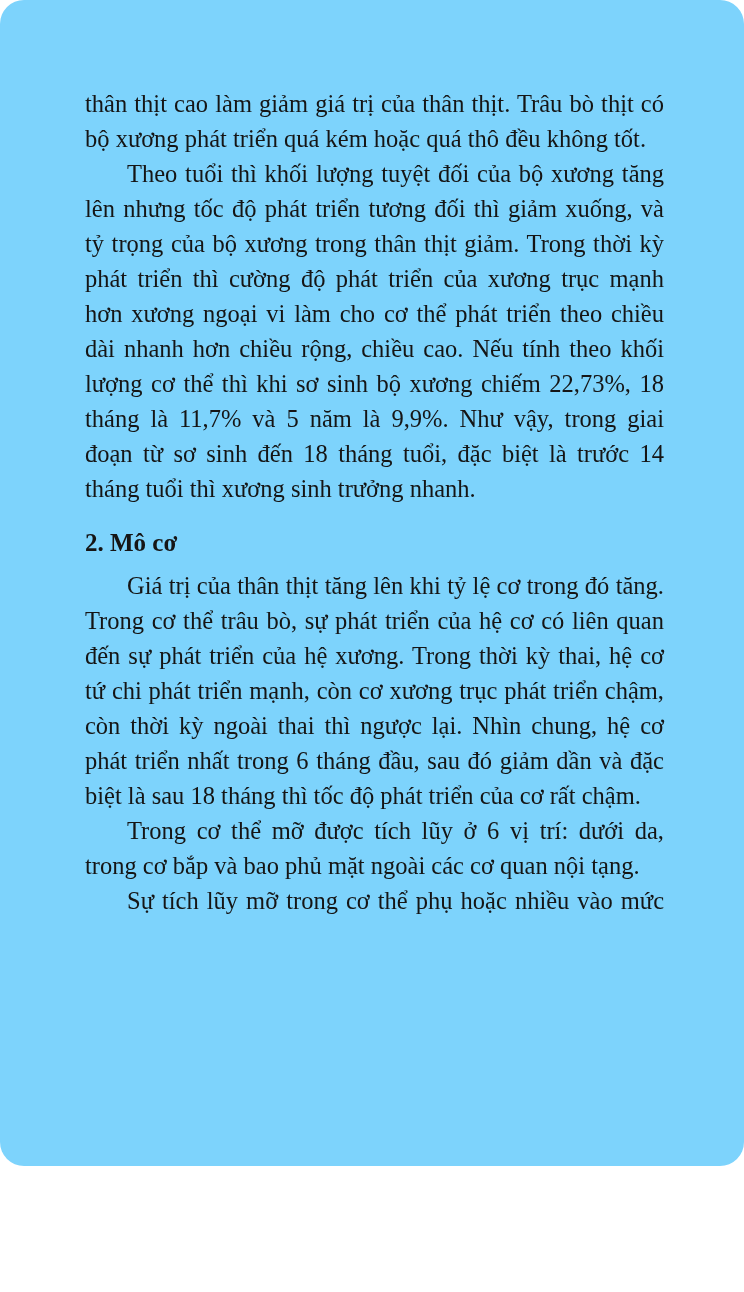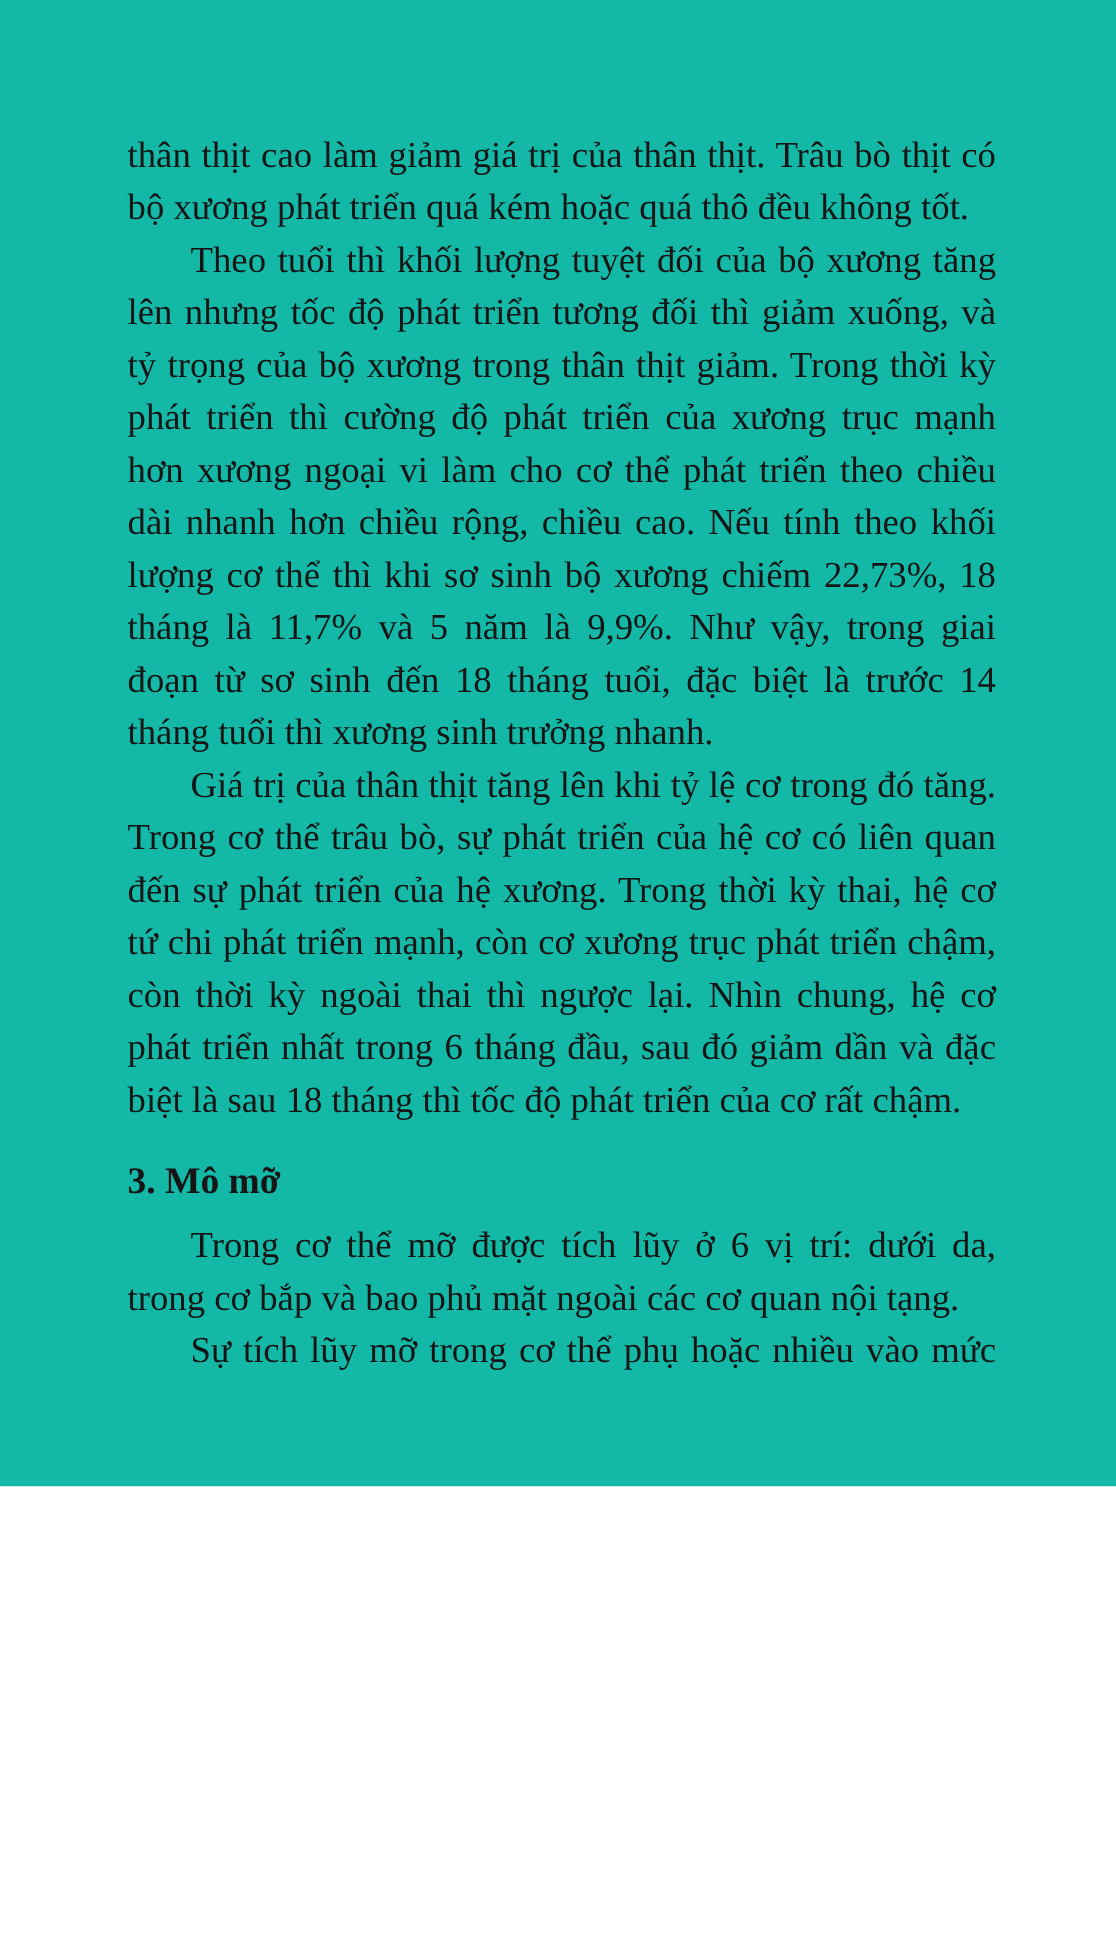--- a/index.html
+++ b/index.html
@@ -3,25 +3,26 @@
 <meta charset="utf-8">
 <style>
   html, body {
     margin: 0;
     padding: 0;
     background: #ffffff;
   }
   .page {
     position: relative;
     width: 744px;
-    height: 991px;
-    background: #14b8a6;
+    height: 1166px;
+    background: #7dd3fc;
     overflow: hidden;
     font-family: "Liberation Serif", serif;
     color: #151515;
+    border-radius: 24px;
   }
   .body-text {
     position: absolute;
     left: 85px;
     top: 86px;
     width: 579px;
     font-size: 24.5px;
     line-height: 35px;
     text-align: justify;
   }
@@ -62,22 +63,22 @@
   }
 </style>
 </head>
 <body>
 
 <div class="page">
 
   <div class="body-text">
     <p class="para no-indent">thân thịt cao làm giảm giá trị của thân thịt. Trâu bò thịt có bộ xương phát triển quá kém hoặc quá thô đều không tốt.</p>
     <p class="para">Theo tuổi thì khối lượng tuyệt đối của bộ xương tăng lên nhưng tốc độ phát triển tương đối thì giảm xuống, và tỷ trọng của bộ xương trong thân thịt giảm. Trong thời kỳ phát triển thì cường độ phát triển của xương trục mạnh hơn xương ngoại vi làm cho cơ thể phát triển theo chiều dài nhanh hơn chiều rộng, chiều cao. Nếu tính theo khối lượng cơ thể thì khi sơ sinh bộ xương chiếm 22,73%, 18 tháng là 11,7% và 5 năm là 9,9%. Như vậy, trong giai đoạn từ sơ sinh đến 18 tháng tuổi, đặc biệt là trước 14 tháng tuổi thì xương sinh trưởng nhanh.</p>
+    <h2 class="heading">2. Mô cơ</h2>
     <p class="para">Giá trị của thân thịt tăng lên khi tỷ lệ cơ trong đó tăng. Trong cơ thể trâu bò, sự phát triển của hệ cơ có liên quan đến sự phát triển của hệ xương. Trong thời kỳ thai, hệ cơ tứ chi phát triển mạnh, còn cơ xương trục phát triển chậm, còn thời kỳ ngoài thai thì ngược lại. Nhìn chung, hệ cơ phát triển nhất trong 6 tháng đầu, sau đó giảm dần và đặc biệt là sau 18 tháng thì tốc độ phát triển của cơ rất chậm.</p>
-    <h2 class="heading">3. Mô mỡ</h2>
     <p class="para">Trong cơ thể mỡ được tích lũy ở 6 vị trí: dưới da, trong cơ bắp và bao phủ mặt ngoài các cơ quan nội tạng.</p>
     <p class="para force-justify">Sự tích lũy mỡ trong cơ thể phụ hoặc nhiều vào mức</p>
   </div>
 
   <div class="footer-ornament">
     <svg viewBox="0 0 300 100" xmlns="http://www.w3.org/2000/svg">
 
       <g stroke="#1a1a1a" fill="none">
 
         <path d="M14,62.5 H132" stroke-width="1.5"></path>

